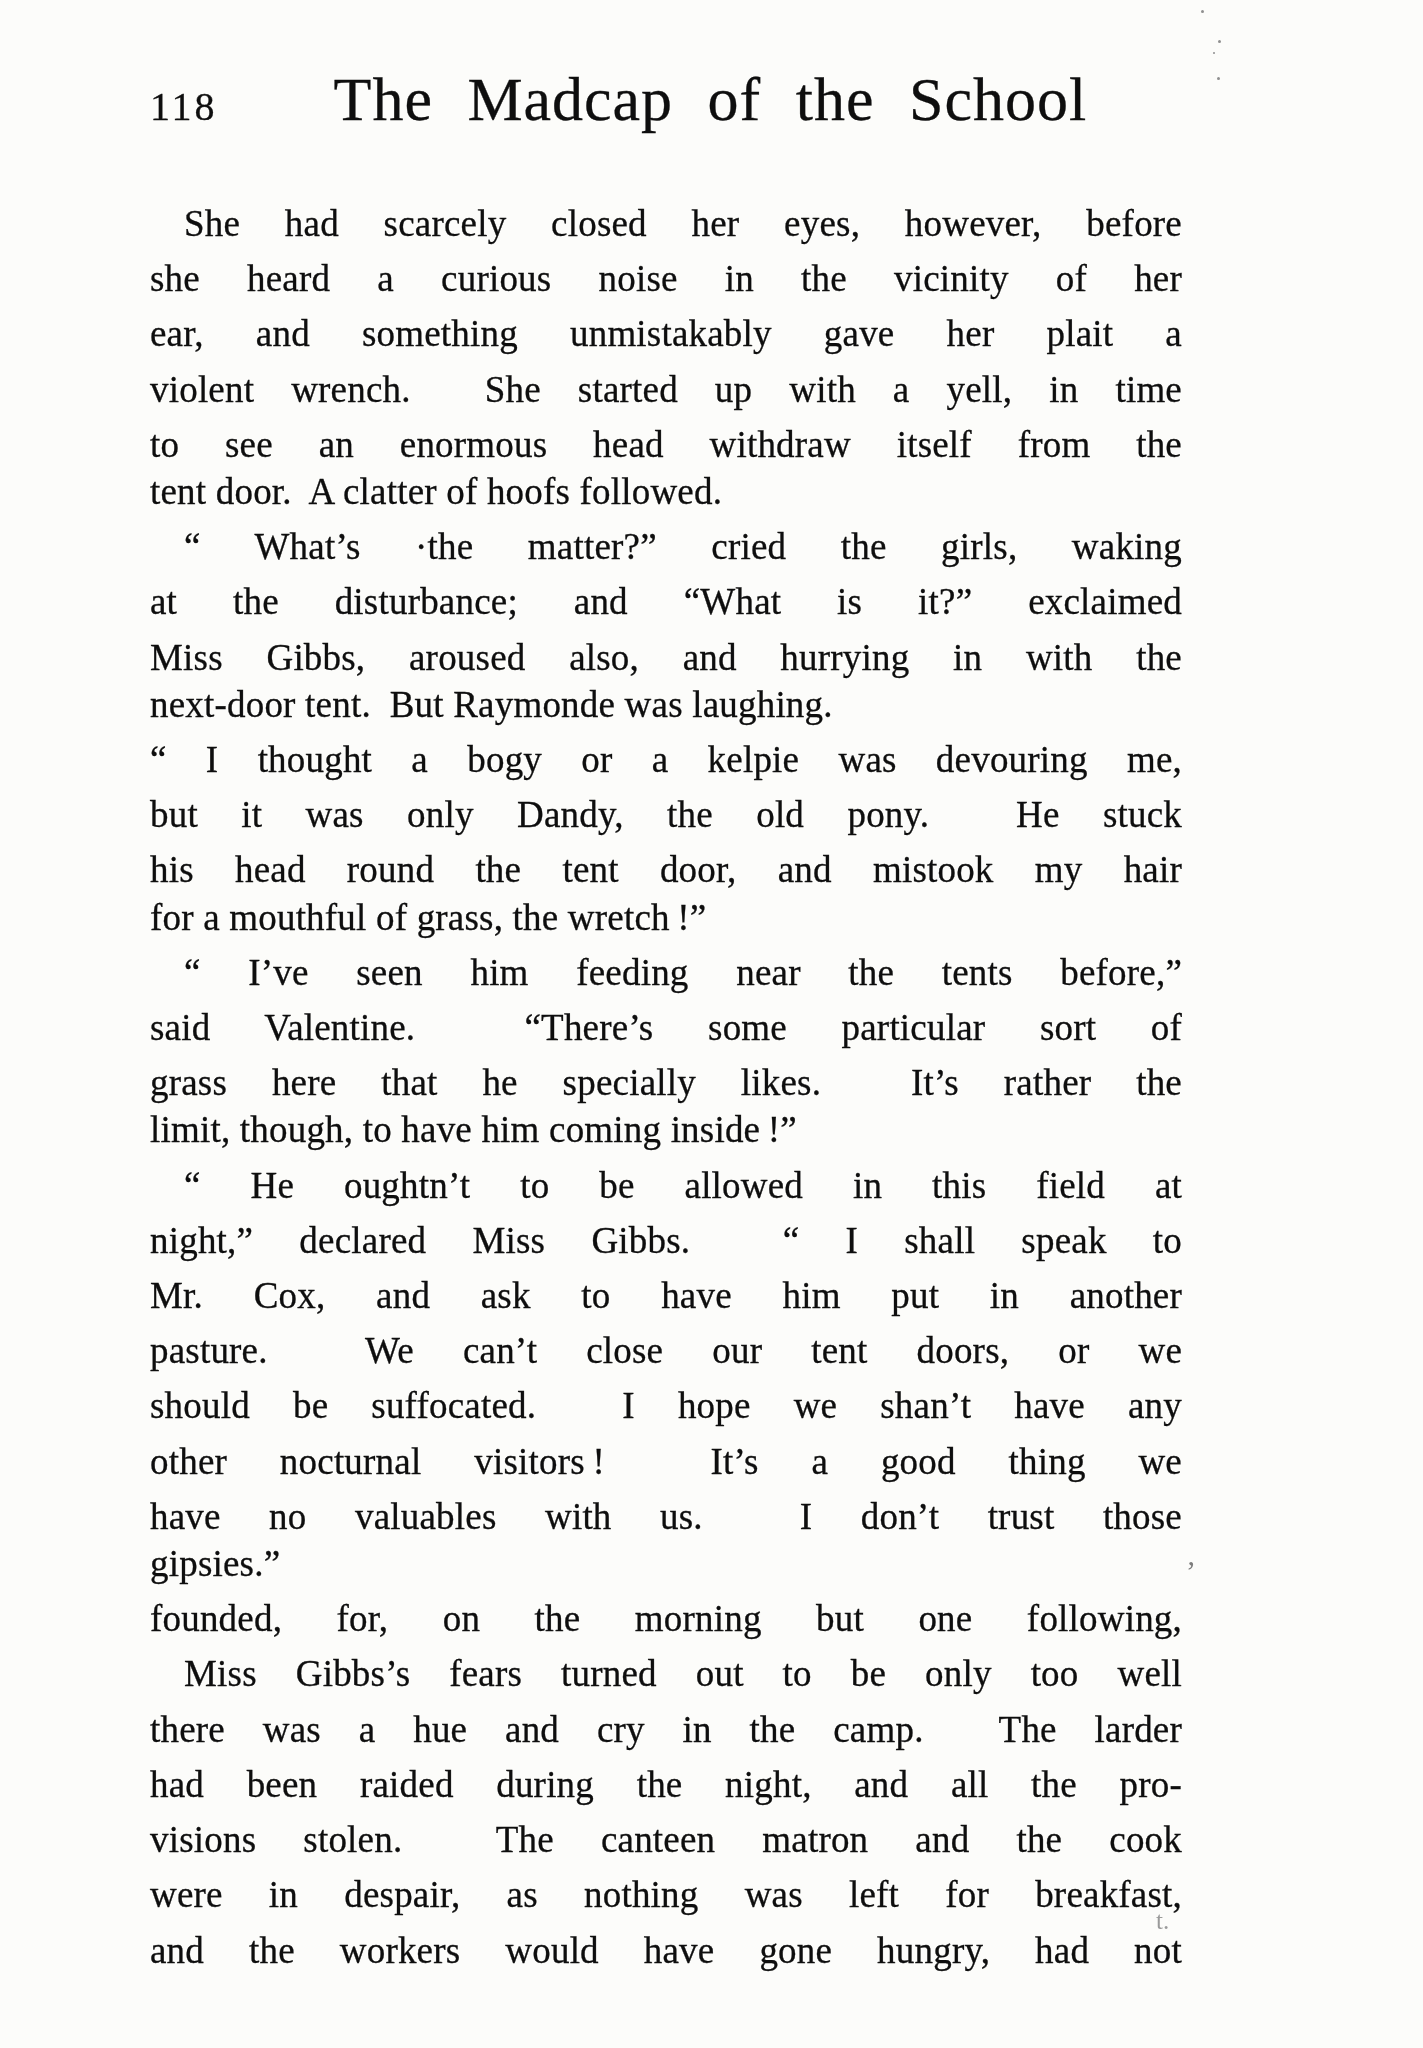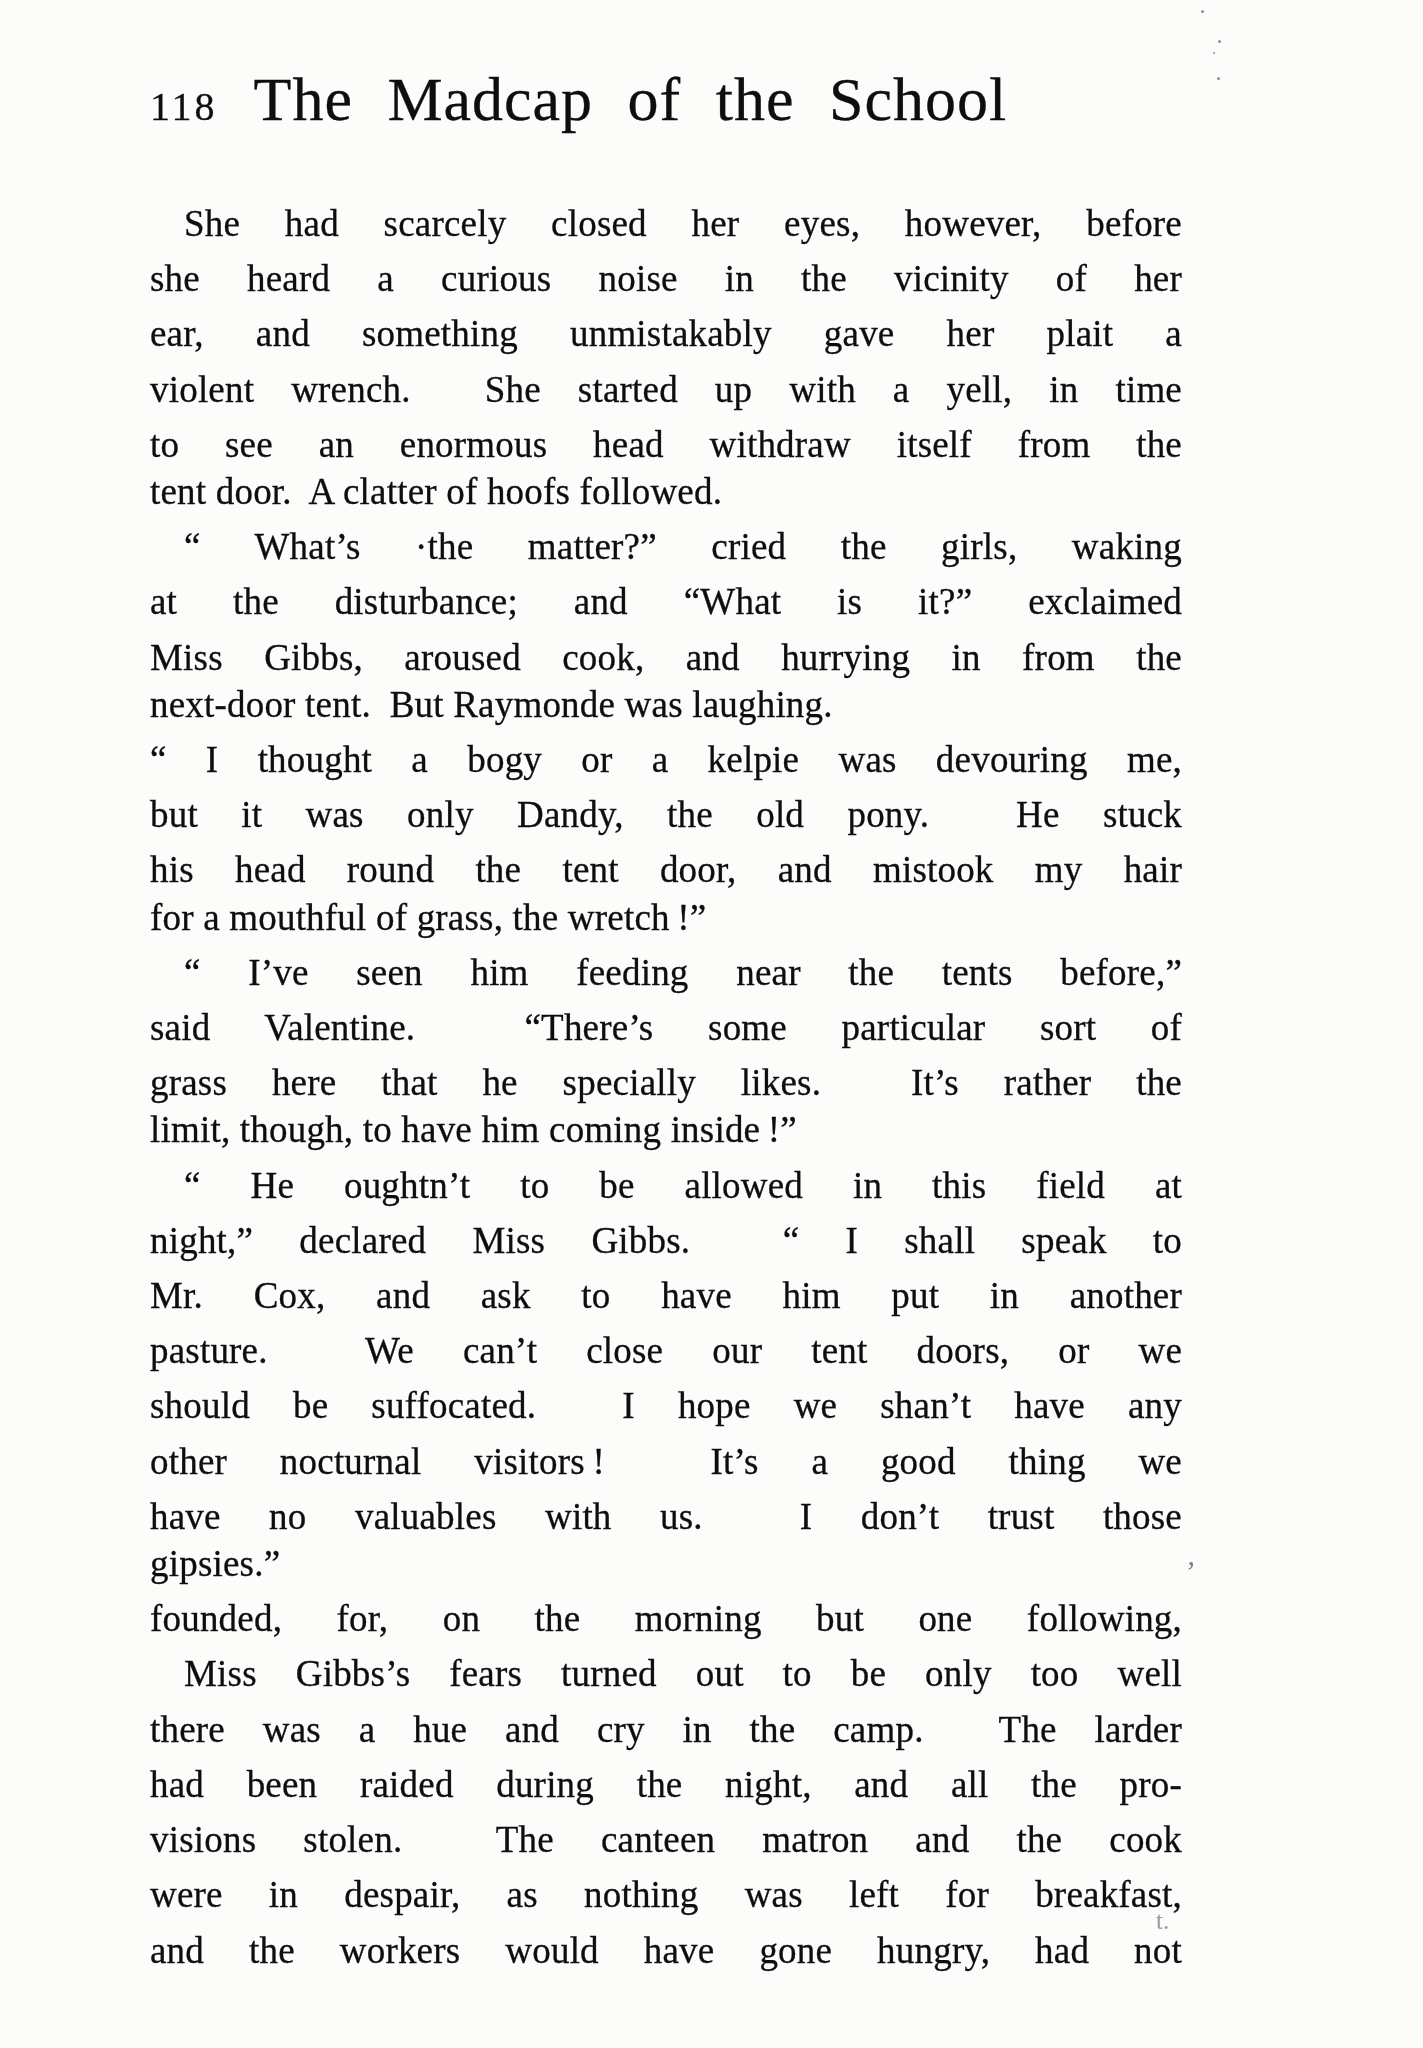--- a/index.html
+++ b/index.html
@@ -19,21 +19,21 @@
     top: 64px;
     width: 1032px;
     display: flex;
     align-items: baseline;
   }
   .pagenum {
     font-size: 40px;
     letter-spacing: 3px;
   }
   .booktitle {
-    margin: 0 0 0 36px;
+    margin: 0 0 0 116px;
     font-size: 62px;
     font-weight: normal;
     letter-spacing: 1px;
     word-spacing: 18px;
     white-space: nowrap;
   }
   .textblock {
     position: absolute;
     left: 150px;
     top: 192px;
@@ -77,21 +77,21 @@
       <div class="line j">she heard a curious noise in the vicinity of her</div>
       <div class="line j">ear, and something unmistakably gave her plait a</div>
       <div class="line j">violent wrench.&nbsp; She started up with a yell, in time</div>
       <div class="line j">to see an enormous head withdraw itself from the</div>
       <div class="line">tent door.&nbsp; A clatter of hoofs followed.</div>
     </div>
 
     <div class="para">
       <div class="line j indent">“ What’s ·the matter?” cried the girls, waking</div>
       <div class="line j">at the disturbance; and “What is it?” exclaimed</div>
-      <div class="line j">Miss Gibbs, aroused cook, and hurrying in from the</div>
+      <div class="line j">Miss Gibbs, aroused also, and hurrying in with the</div>
       <div class="line">next-door tent.&nbsp; But Raymonde was laughing.</div>
     </div>
 
     <div class="para">
       <div class="line j">“ I thought a bogy or a kelpie was devouring me,</div>
       <div class="line j">but it was only Dandy, the old pony.&nbsp; He stuck</div>
       <div class="line j">his head round the tent door, and mistook my hair</div>
       <div class="line">for a mouthful of grass, the wretch !”</div>
     </div>
 

